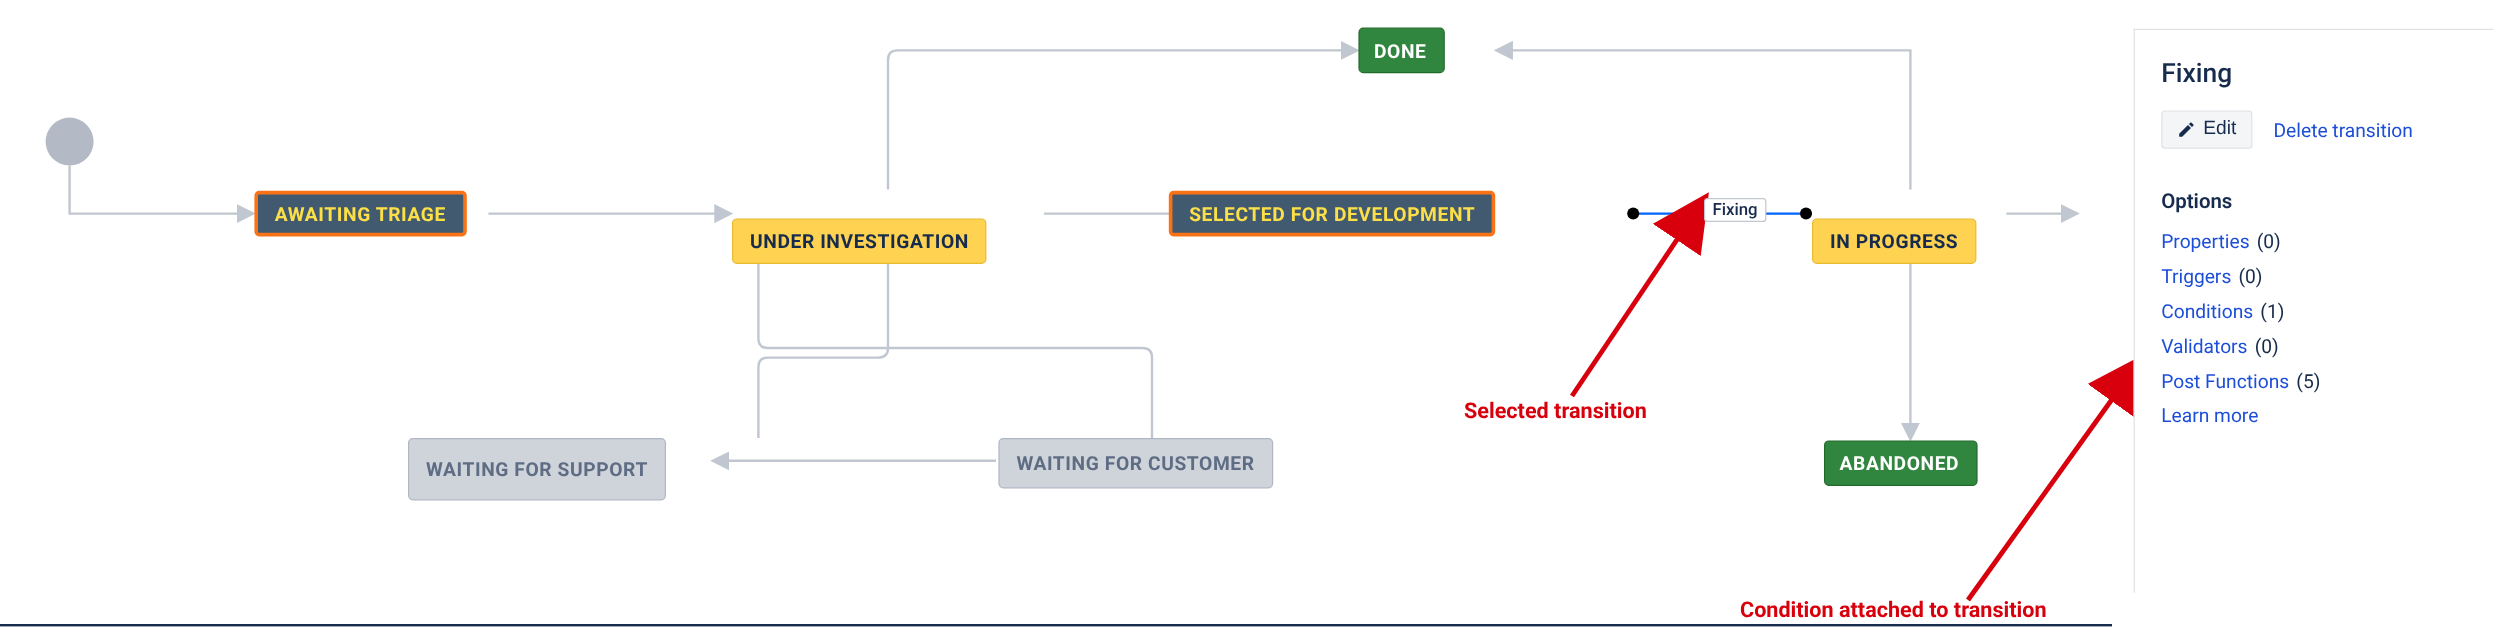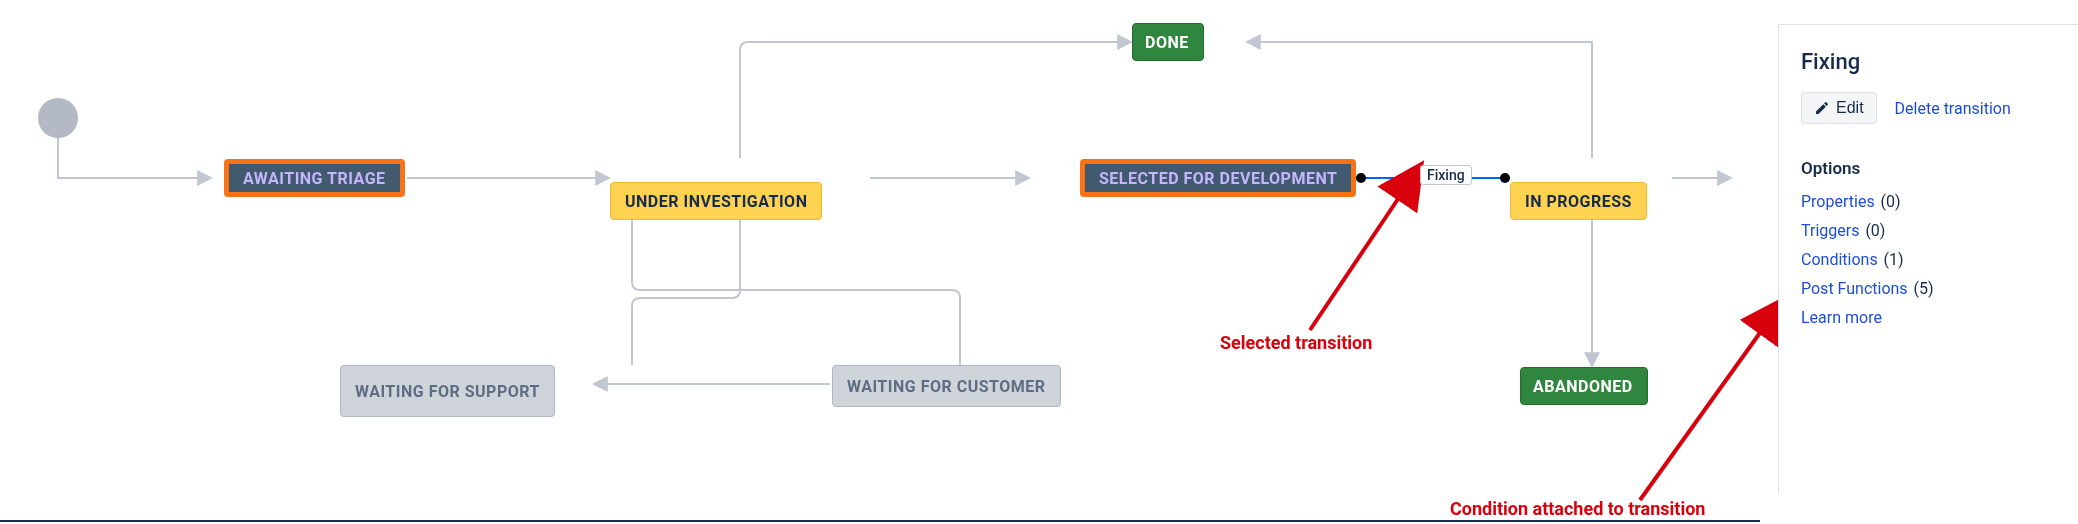--- a/index.html
+++ b/index.html
@@ -20,21 +20,21 @@
     letter-spacing: .5px;
     display: flex;
     align-items: center;
     justify-content: center;
     border-radius: 4px;
     padding: 0 14px;
     height: 38px;
     white-space: nowrap;
     box-sizing: border-box;
   }
-  .status-navy    { background:#425a70; color:#c4b5fd; border:5px solid #f97316;margin-left:12px; }
+  .status-navy    { background:#425a70; color:#fde047; border:3px solid #f97316; }
   .status-yellow  { background:#ffd351; color:#172b4d; border:1px solid #e8bb2f;margin-top:23px; }
   .status-green   { background:#31863f; color:#fff; border:1px solid #236b2b;padding-left:12px; }
   .status-grey    { background:#cfd4db; color:#5e6c84; border:1px solid #b0b7c3; }
   .start-circle {
     position:absolute; width:40px; height:40px; border-radius:50%;
     background:#b3bac5;
   }
   .trans-label {
     position:absolute; font-size:14px; font-weight:500;
     background:#fff; border:1px solid #c1c7d0; border-radius:3px;
@@ -105,21 +105,21 @@
 
   <path d="M 1640 500 L 1762 330" stroke="#d8000c" stroke-width="4" fill="none" marker-end="url(#arrow-red)"></path>
 </svg>
 
 <div class="start-circle" style="left:38px;top:98px;"></div>
 
 <div class="node status-navy" style="left:212px;top:159px;">AWAITING TRIAGE</div>
 
 <div class="node status-yellow" style="left:610px;top:159px;">UNDER INVESTIGATION</div>
 
-<div class="node status-navy" style="left:1068px;top:159px;">SELECTED FOR DEVELOPMENT</div>
+<div class="node status-navy" style="left:974px;top:159px;">SELECTED FOR DEVELOPMENT</div>
 
 <div class="node status-yellow" style="left:1510px;top:159px;">IN PROGRESS</div>
 
 <div class="node status-green" style="left:1132px;top:23px;">DONE</div>
 
 <div class="node status-green" style="left:1520px;top:367px;">ABANDONED</div>
 
 <div class="node status-grey" style="left:340px;top:365px;height:52px;">WAITING FOR SUPPORT</div>
 
 <div class="node status-grey" style="left:832px;top:365px;height:42px;">WAITING FOR CUSTOMER</div>
@@ -155,19 +155,23 @@
   </div>
   <div class="opt-row">
     <span class="link">Triggers</span>
     <span>(0)</span>
   </div>
   <div class="opt-row">
     <span class="link">Conditions</span>
     <span>(1)</span>
   </div>
   <div class="opt-row">
+    <span class="link">Validators</span>
+    <span>(0)</span>
+  </div>
+  <div class="opt-row">
     <span class="link">Post Functions</span>
     <span>(5)</span>
   </div>
   <div class="opt-row">
     <span class="link">Learn more</span>
   </div>
 </div>
 
 </body></html>

